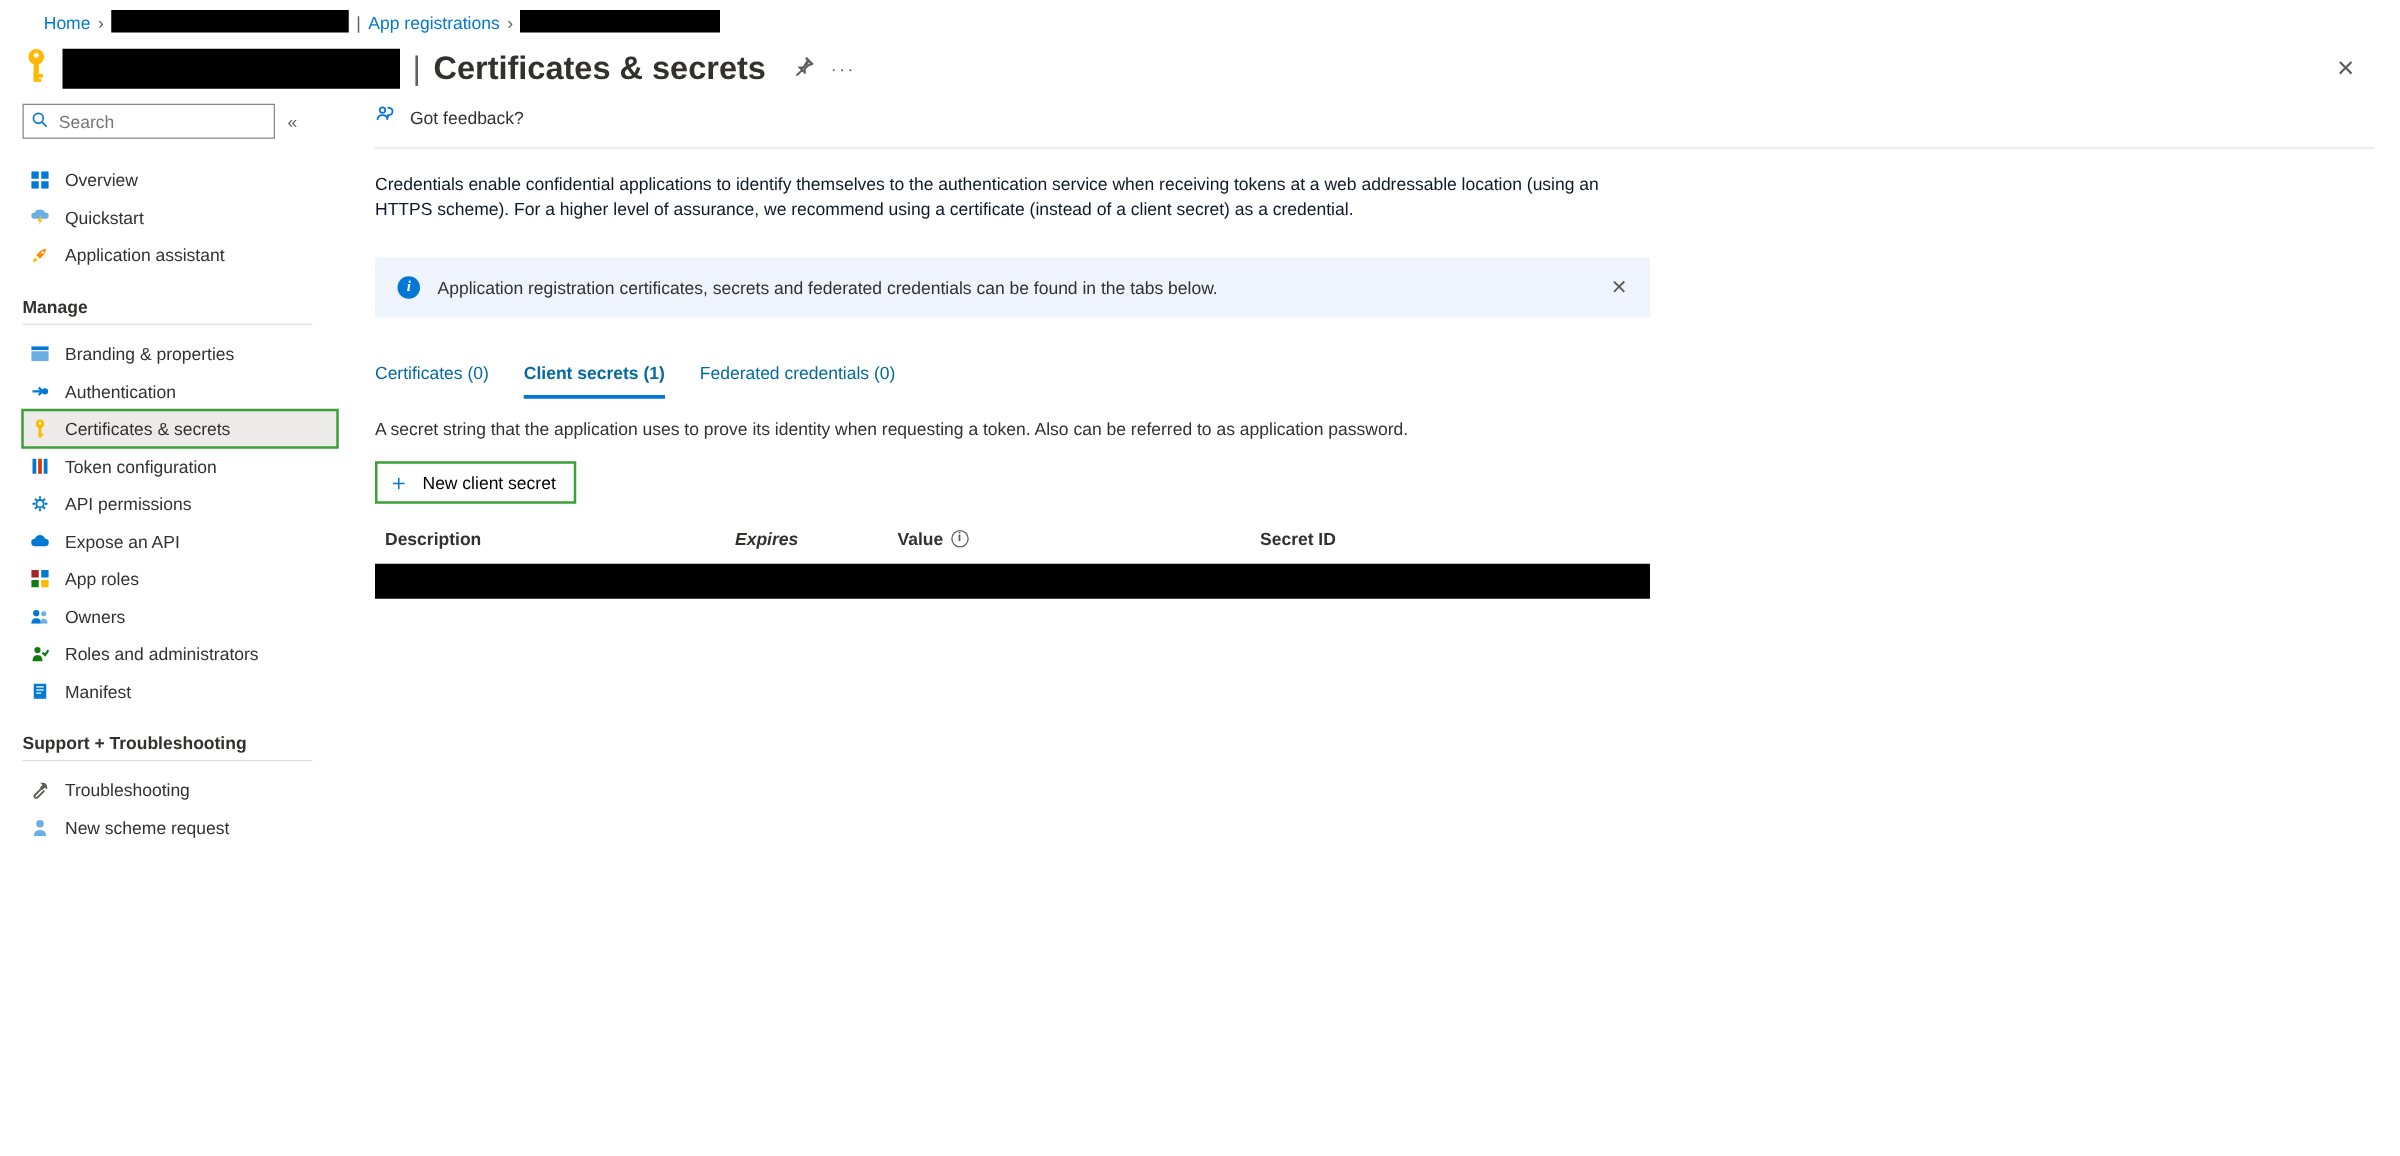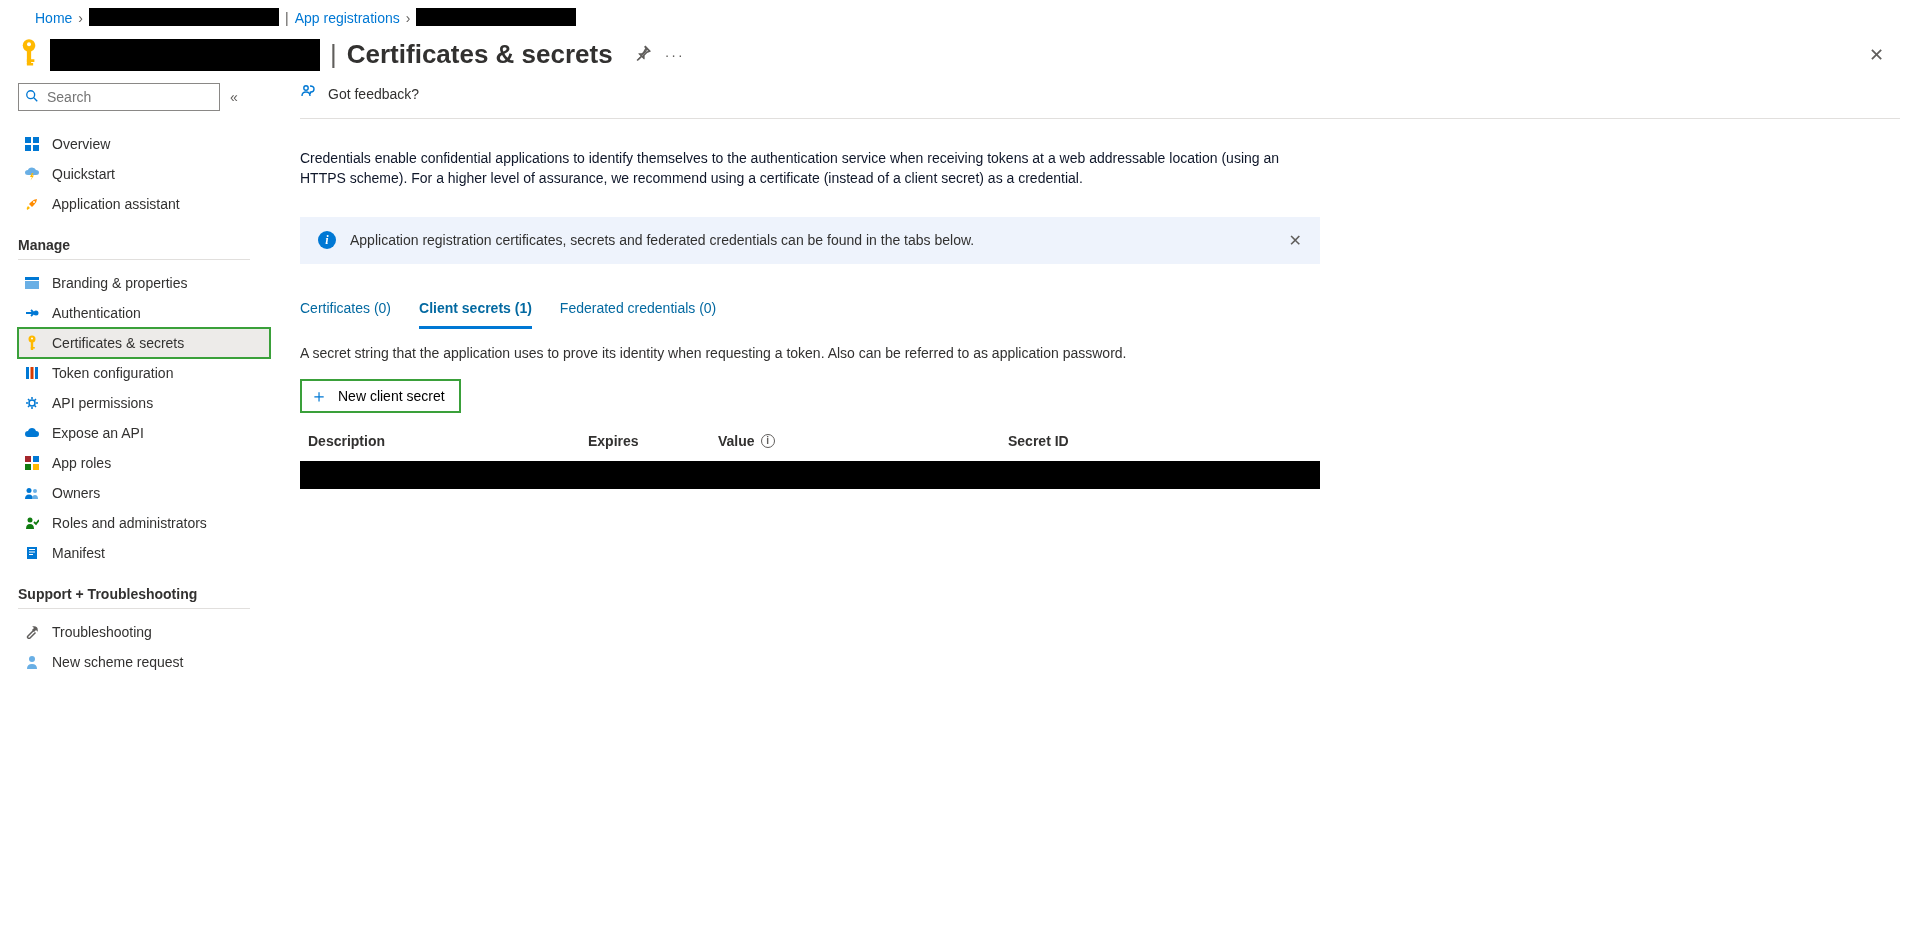--- a/index.html
+++ b/index.html
@@ -38,42 +38,42 @@
   .nav-item { display:flex; align-items:center; gap:12px; padding: 7px 6px; cursor:pointer; font-size:14px; color:#323130; width: 252px; }
   .nav-item.active { background:#edebe9; }
   .nav-item.highlight { outline: 2px solid #3aa03a; outline-offset:-1px; }
   .nav-icon { width:16px; height:16px; display:flex; align-items:center; justify-content:center; flex-shrink:0; }
   
   .section-label { font-weight:600; font-size:14px; margin:18px 0 6px 0; color:#323130; }
   .section-divider { border:none; border-top:1px solid #e1dfdd; margin: 4px 20px 8px 0; }
   
   
   .main { flex: 1; padding: 12px 20px 20px 30px; position:relative; }
-  .feedback-row { display:flex; align-items:center; gap:10px; padding-bottom:14px; border-bottom:1px solid #e1dfdd; margin-bottom:29px; }
+  .feedback-row { display:flex; align-items:center; gap:10px; padding-bottom:14px; border-bottom:1px solid #e1dfdd; margin-bottom:18px; }
   .feedback-row .fb-icon { color:#0078d4; }
   .intro-text { color:#0f172a; line-height:1.45; max-width: 1000px; margin-bottom:28px; }
   
   .info-banner { background:#eef3fc; display:flex; align-items:center; justify-content:space-between; padding:14px 18px; max-width:1020px; }
   .info-banner-left { display:flex; align-items:center; gap:14px; }
   .info-circle { background:#0078d4; color:#fff; width:18px; height:18px; border-radius:50%; display:flex; align-items:center; justify-content:center; font-size:12px; font-weight:bold; font-family:Georgia,serif; font-style:italic; }
   .banner-close { color:#605e5c; cursor:pointer; font-size:16px; }
   
   .tabs { display:flex; gap:28px; margin-top:30px; border-bottom:0; }
   .tab { padding:6px 0 10px 0; cursor:pointer; font-size:14px; color:#0369a1; }
   .tab.active { font-weight:600; border-bottom:3px solid #0078d4; }
   
   .tab-desc { margin-top:16px; color:#323130; }
   
   .new-secret-btn { display:inline-flex; align-items:center; gap:10px; margin-top:18px; padding:6px 14px 6px 8px; border:2px solid #3aa03a; background:#fff; cursor:pointer; font-size:14px; }
   .plus-icon { color:#0078d4; font-size:18px; font-weight:400; line-height:1; }
   
   .secret-table { margin-top:16px; max-width:1020px; }
   .thead { display:flex; font-weight:600; padding:4px 8px 6px 8px; }
   .col-desc { flex: 0 0 280px; }
-  .col-exp  { flex: 0 0 130px; }
+  .col-exp  { flex: 0 0 130px; font-style: italic; }
   .col-val  { flex: 0 0 290px; display:flex; align-items:center; gap:6px;text-align:center; }
   .col-sid  { flex: 1; }
   .info-i-circle { border:1px solid #605e5c; width:14px; height:14px; border-radius:50%; display:inline-flex; align-items:center; justify-content:center; font-size:10px; color:#605e5c; }
   .row-redact { background:#000; height:28px; margin-top:6px; }
 </style>
 </head>
 <body>
 
 <div class="breadcrumb">
   <a href="#">Home</a>

